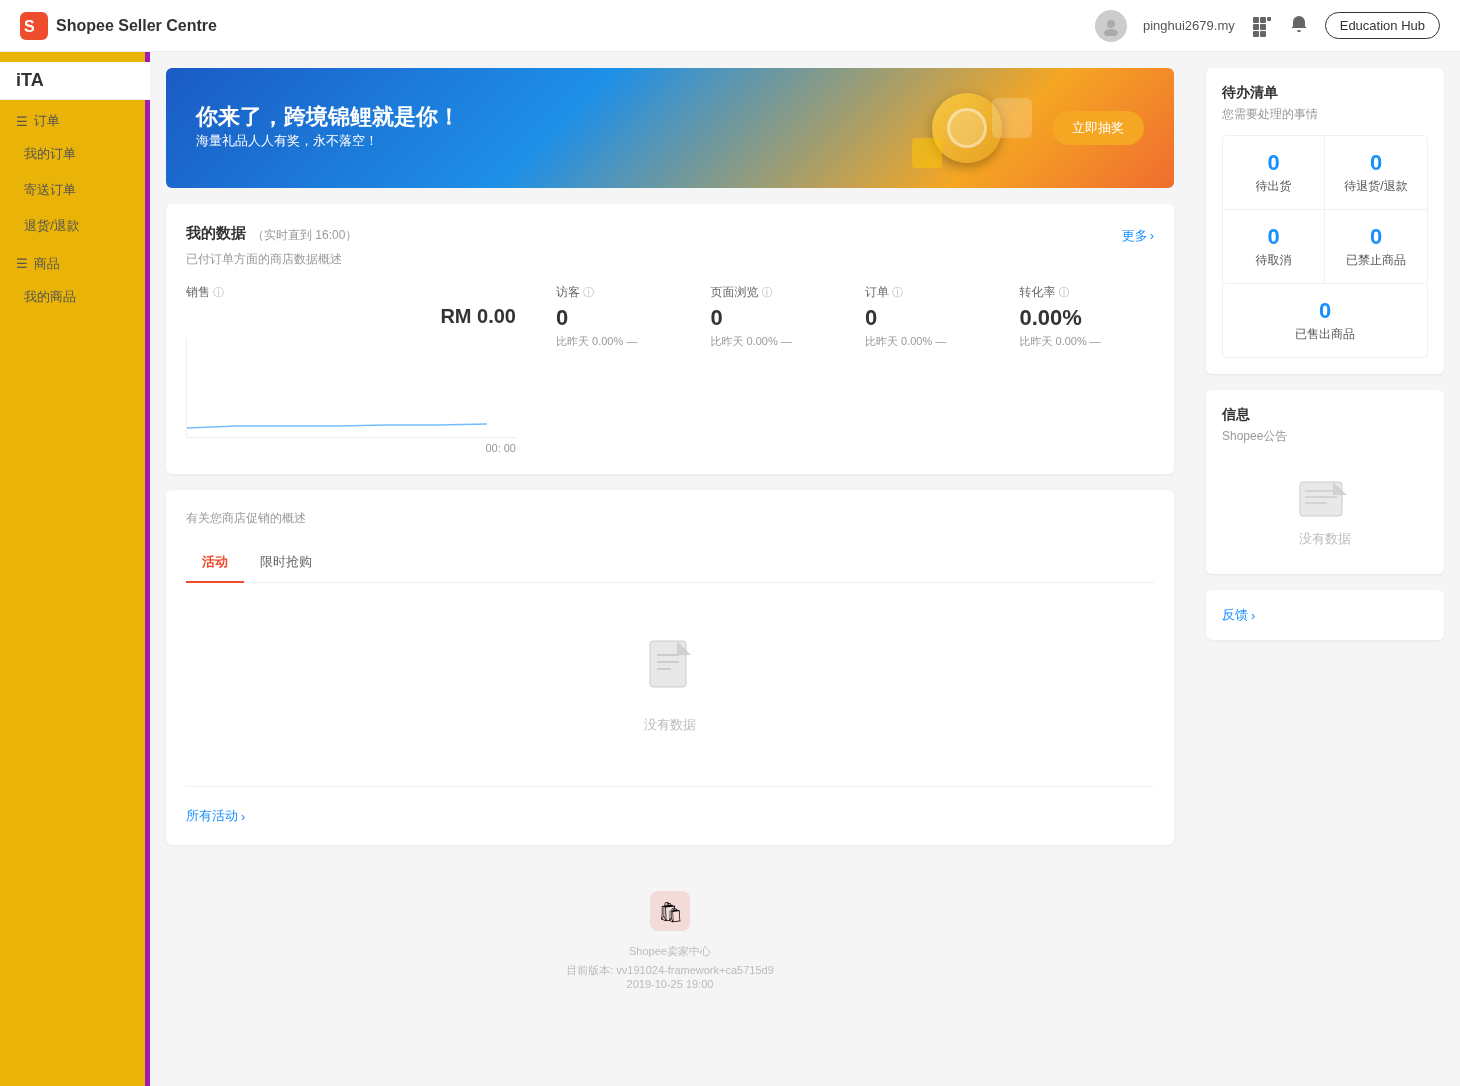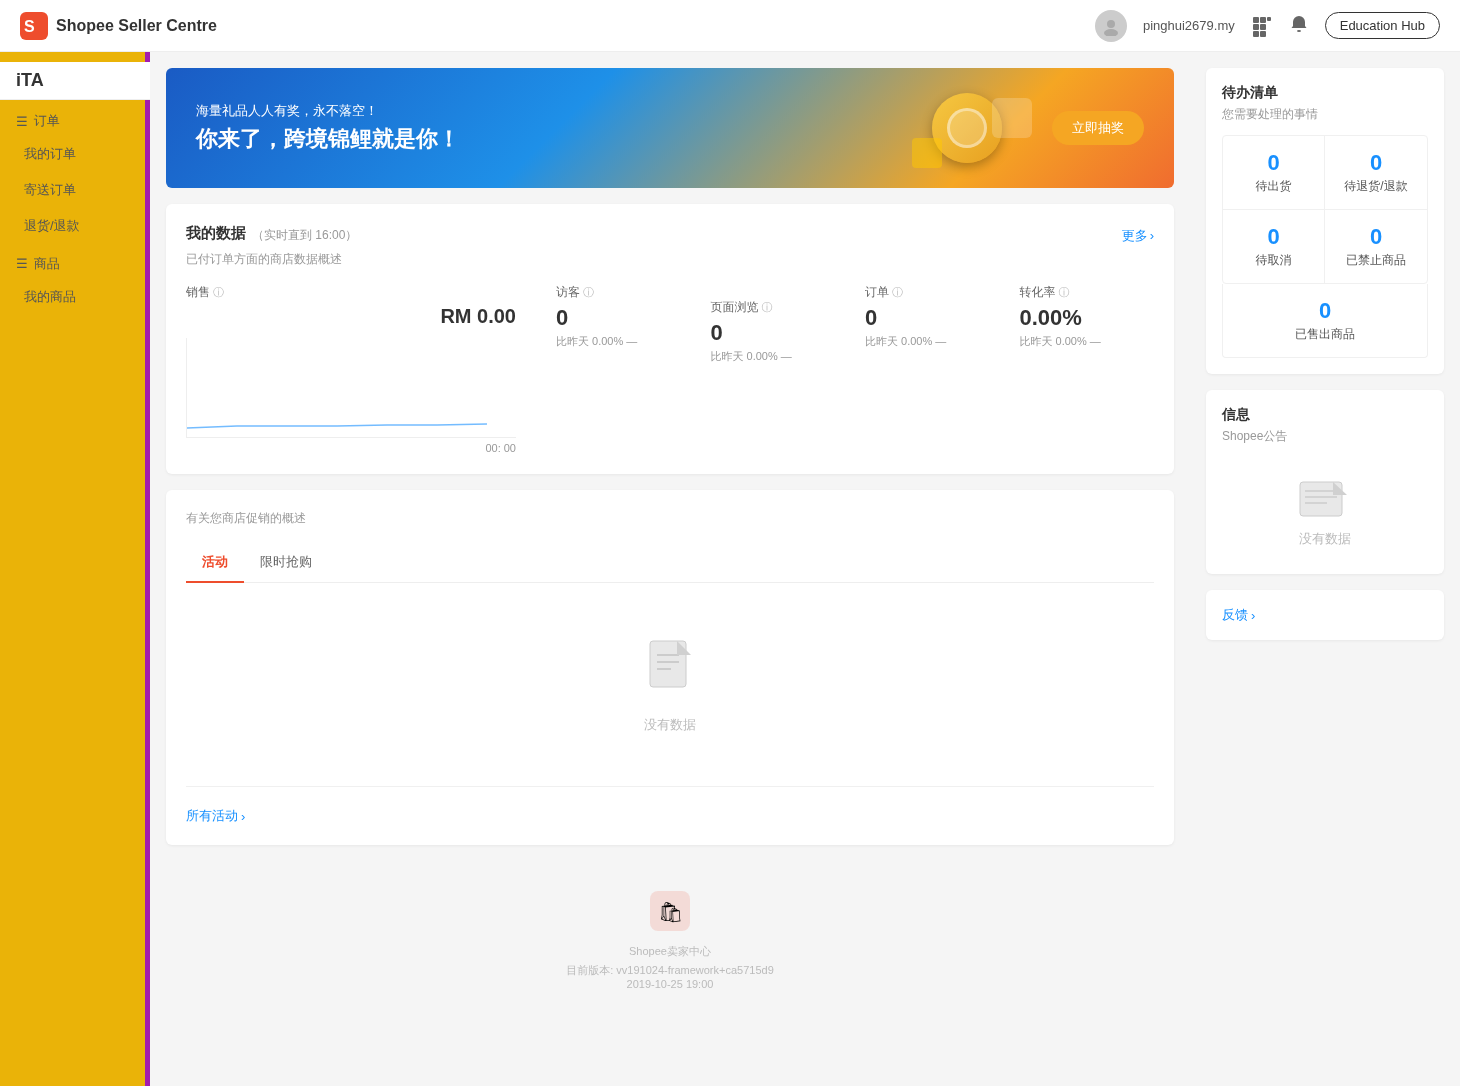--- a/index.html
+++ b/index.html
@@ -185,22 +185,22 @@
       <span>☰</span>
       <span>商品</span>
     </div>
     <div class="sidebar-item">我的商品</div>
   </nav>
 
   <main class="main">
 
     <div class="banner">
       <div style="flex:1">
+        <div style="color:#fff; font-size:22px; font-weight:bold;">你来了，跨境锦鲤就是你！</div>
         <div style="color:#fff; font-size:13px; margin-bottom:4px;">海量礼品人人有奖，永不落空！</div>
-        <div style="color:#fff; font-size:22px; font-weight:bold;">你来了，跨境锦鲤就是你！</div>
       </div>
 
       <div style="width:120px; height:80px; position:relative; flex-shrink:0;">
         <div style="width:70px;height:70px;border-radius:50%;background:linear-gradient(135deg,#f5c842,#e8a020);position:absolute;right:30px;top:5px;box-shadow:0 4px 12px rgba(0,0,0,0.3);display:flex;align-items:center;justify-content:center;">
           <div style="width:40px;height:40px;border-radius:50%;background:rgba(255,255,255,0.2);border:3px solid rgba(255,255,255,0.4);"></div>
         </div>
         <div style="position:absolute;right:0;top:10px;width:40px;height:40px;background:rgba(255,255,255,0.2);border-radius:6px;"></div>
         <div style="position:absolute;left:0;bottom:0;width:30px;height:30px;background:rgba(255,200,0,0.5);border-radius:4px;"></div>
       </div>
       <button class="banner-btn">立即抽奖</button>
@@ -237,21 +237,21 @@
 
         <div style="flex:1; display:grid; grid-template-columns:1fr 1fr 1fr 1fr; gap:0 20px; padding-left:40px; align-content:start;">
           <div style="padding-bottom:20px;">
             <div class="metric-label">
               <span>访客</span>
               <span class="info-icon">ⓘ</span>
             </div>
             <div class="metric-value">0</div>
             <div class="metric-sub">比昨天 0.00% —</div>
           </div>
-          <div style="padding-bottom:20px;margin-top:15px;">
+          <div style="padding-bottom:20px;">
             <div class="metric-label">
               <span>页面浏览</span>
               <span class="info-icon">ⓘ</span>
             </div>
             <div class="metric-value">0</div>
             <div class="metric-sub">比昨天 0.00% —</div>
           </div>
           <div>
             <div class="metric-label">
               <span>订单</span>

